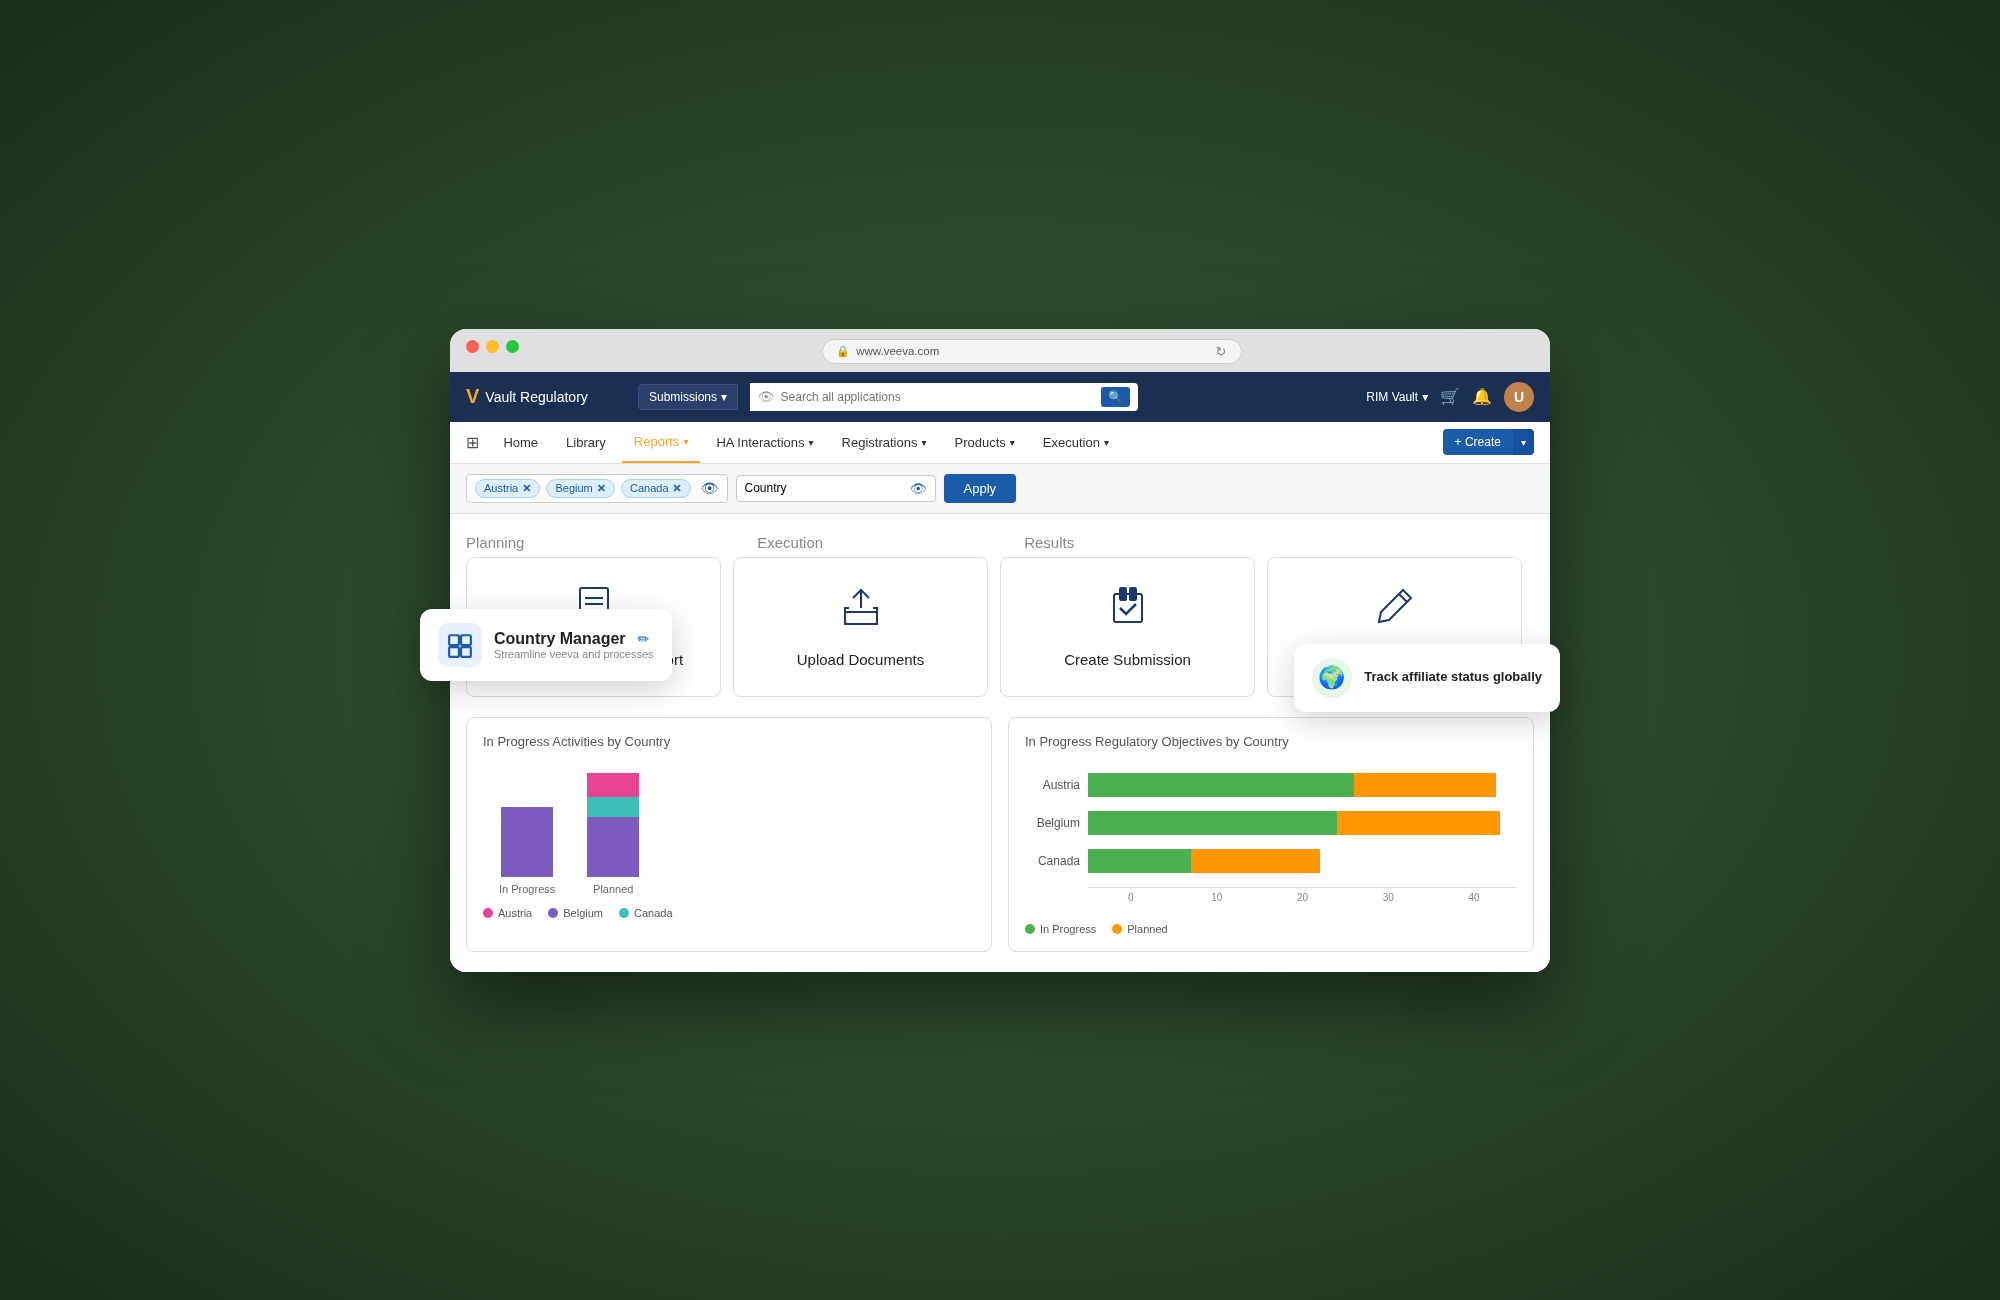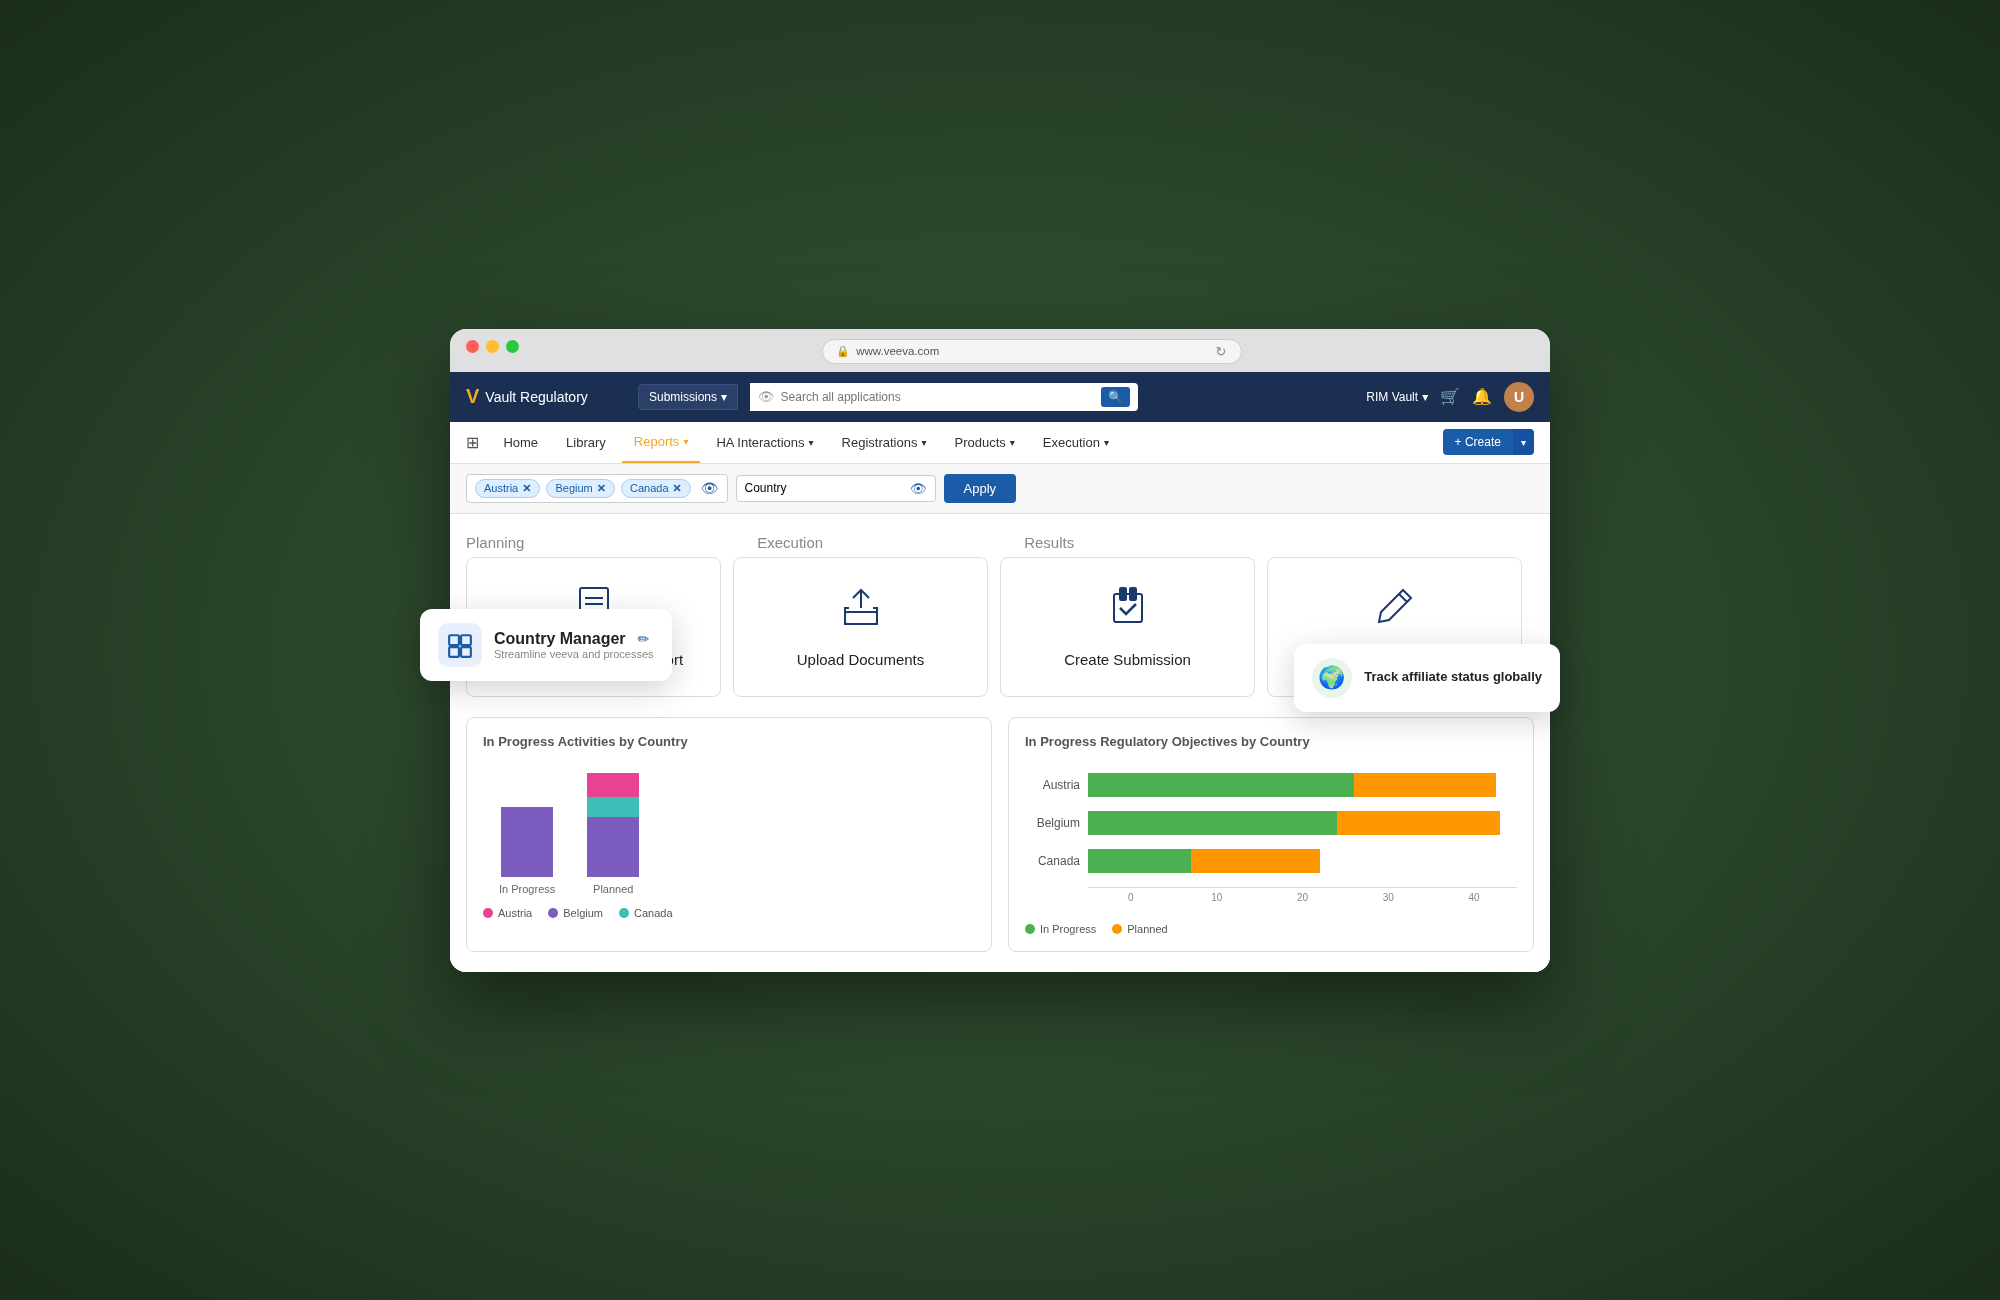--- a/index.html
+++ b/index.html
@@ -358,21 +358,21 @@
     .chart-card {
       border: 1px solid #ddd;
       border-radius: 8px;
       padding: 16px;
     }
 
     .chart-title {
       font-size: 13px;
       color: #555;
       margin-bottom: 16px;
-      font-weight: 700;
+      font-weight: 400;
     }
 
     .chart-legend {
       display: flex;
       gap: 16px;
       margin-top: 12px;
       flex-wrap: wrap;
     }
 
     .legend-item {

